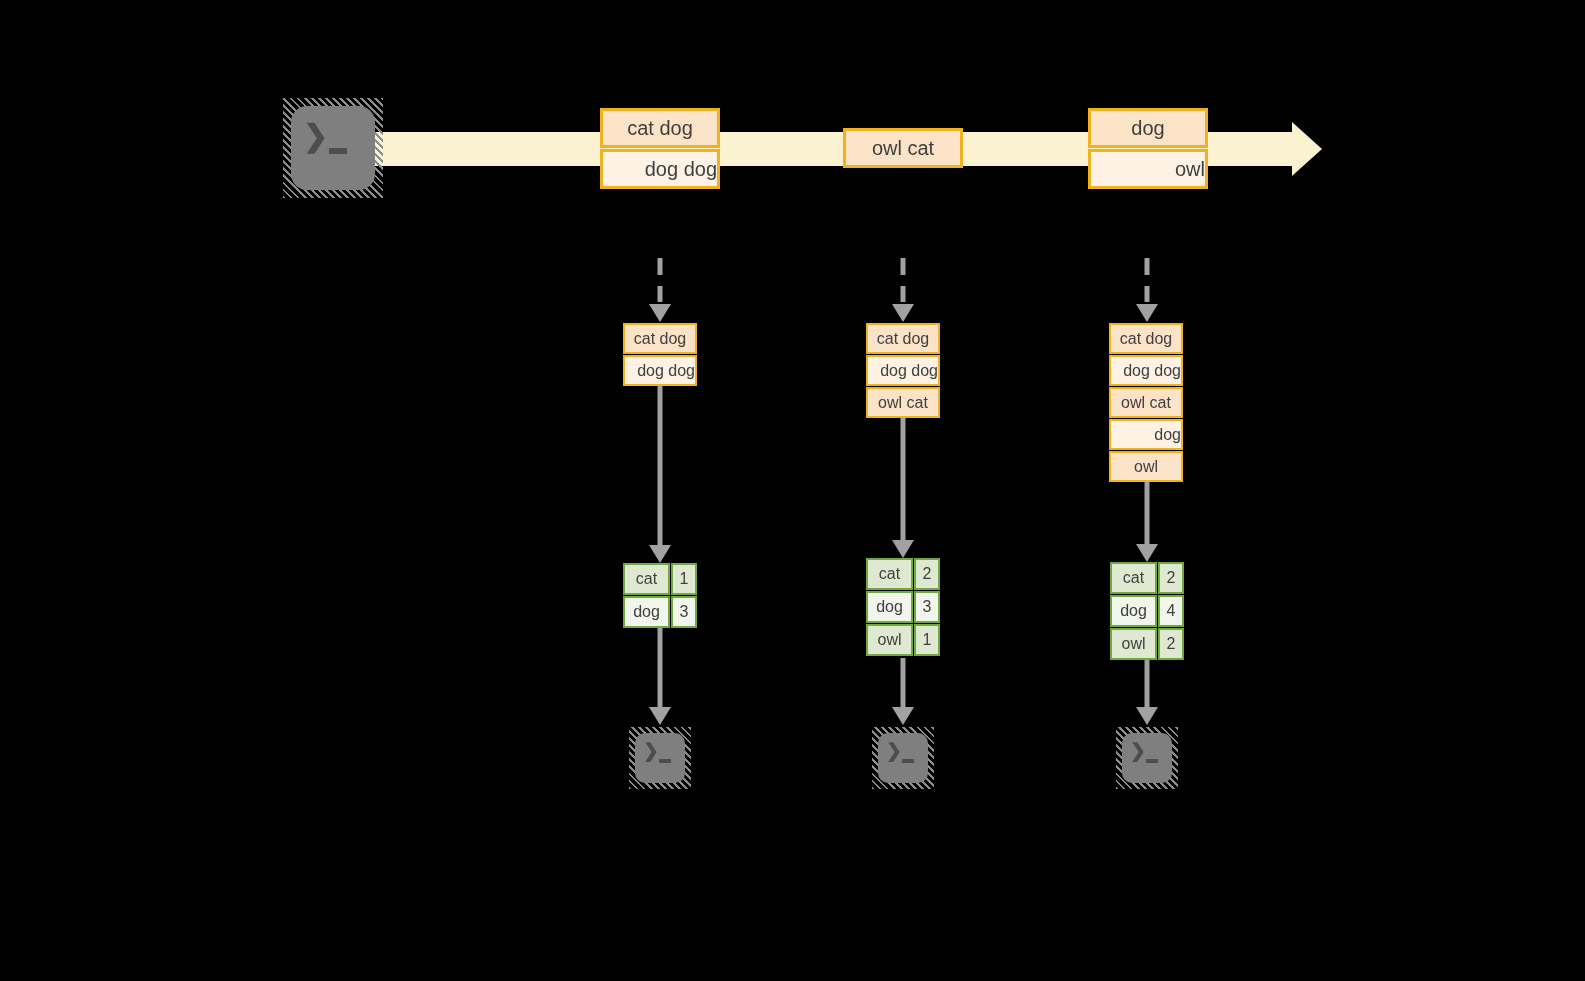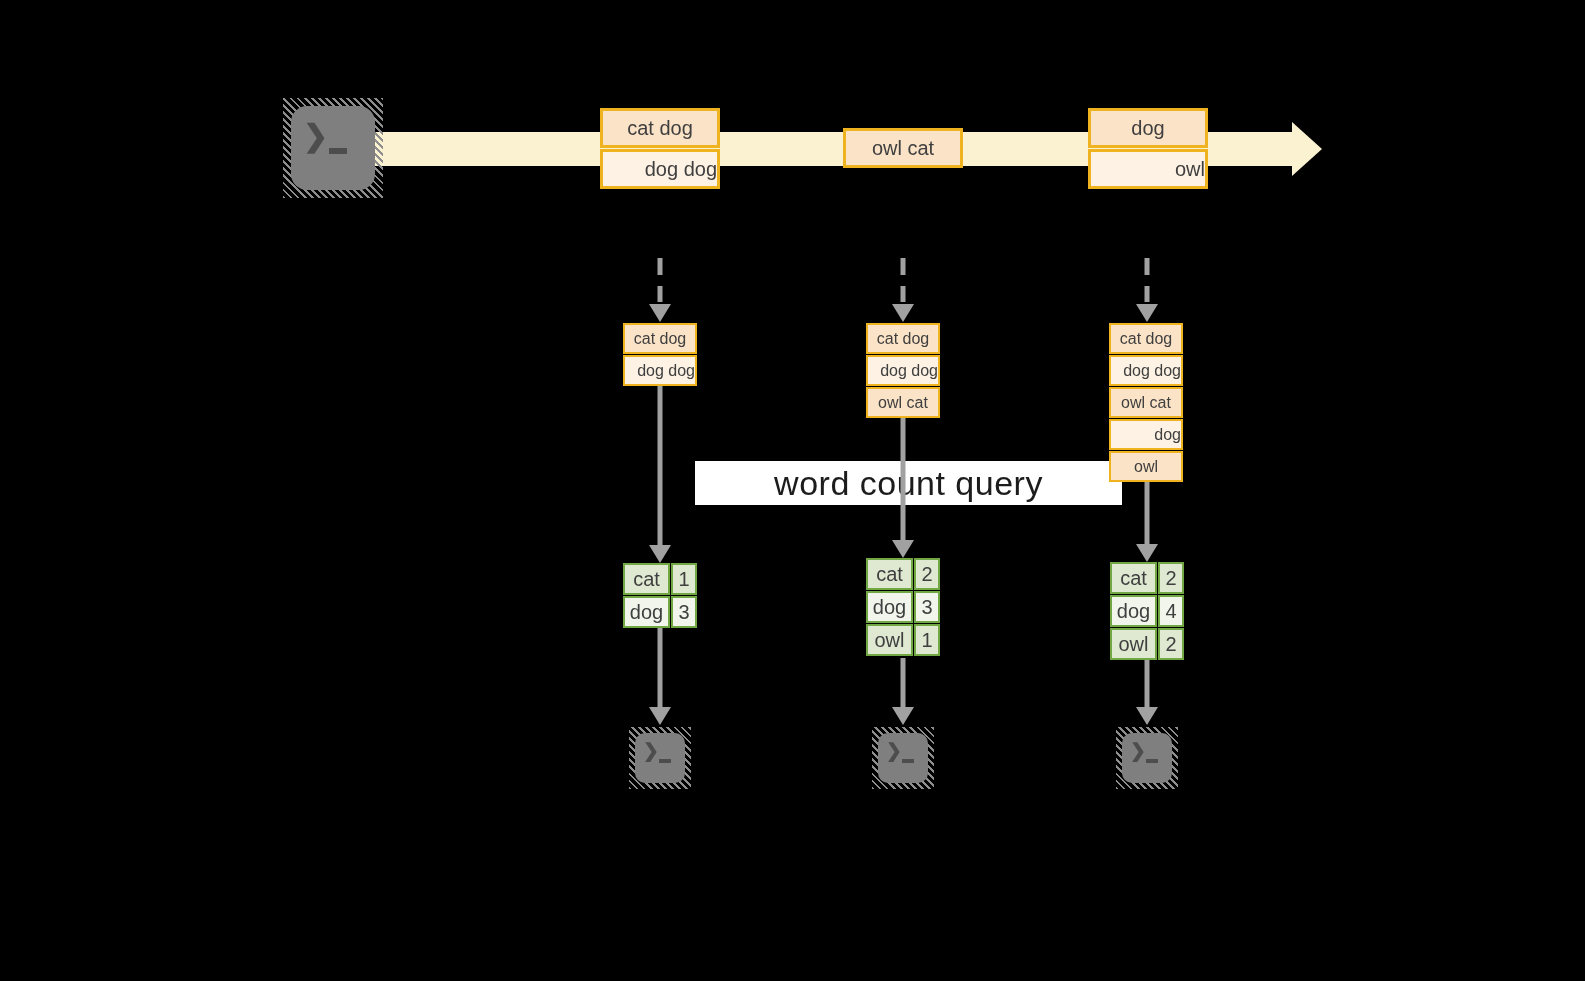--- a/index.html
+++ b/index.html
@@ -26,21 +26,21 @@
   }
   .obox-lg .orow{height:40px;line-height:34px;border-width:3px;font-size:20px;}
   .fillA{background:var(--peach,#fbe3c7);}
   .fillB{background:var(--cream,#fdf2e3);text-align:right;}
 
   
   .gtable{display:grid;grid-template-columns:47px 26px;gap:1px;z-index:3;}
   .gcell{
     box-sizing:border-box;border:2px solid var(--green,#72a844);
     color:var(--ink,#3f3f3f);text-align:center;
-    height:32px;line-height:28px;font-size:20px;
+    height:32px;line-height:28px;font-size:16px;
   }
   .gfillA{background:var(--greenA,#dfe9d2);}
   .gfillB{background:var(--greenB,#f1f5ec);}
 
   
   .query-band{
     background:var(--queryBg,#ffffff);color:var(--queryInk,#1c1c1c);
     text-align:center;font-size:34px;line-height:44px;font-weight:300;
     z-index:1;letter-spacing:0.5px;
   }
@@ -117,21 +117,20 @@
     <div class="orow fillA">owl cat</div>
   </div>
   <div class="abs obox" style="left:1109px;top:323px;width:74px;">
     <div class="orow fillA">cat dog</div>
     <div class="orow fillB">dog dog</div>
     <div class="orow fillA">owl cat</div>
     <div class="orow fillB">dog</div>
     <div class="orow fillA">owl</div>
   </div>
 
-  <div class="abs query-band" style="left:695px;top:461px;width:427px;height:44px;">word count query</div>
 
   <svg class="abs arrow" style="left:647px;top:385px;" width="26" height="178">
     <line x1="13" y1="0" x2="13" y2="160" style="stroke:var(--arrowGray,#a1a1a1);stroke-width:5;"></line>
     <polygon points="2,160 24,160 13,178" style="fill:var(--arrowGray,#a1a1a1);"></polygon>
   </svg>
   <svg class="abs arrow" style="left:890px;top:416px;" width="26" height="142">
     <line x1="13" y1="0" x2="13" y2="124" style="stroke:var(--arrowGray,#a1a1a1);stroke-width:5;"></line>
     <polygon points="2,124 24,124 13,142" style="fill:var(--arrowGray,#a1a1a1);"></polygon>
   </svg>
   <svg class="abs arrow" style="left:1134px;top:480px;" width="26" height="82">

